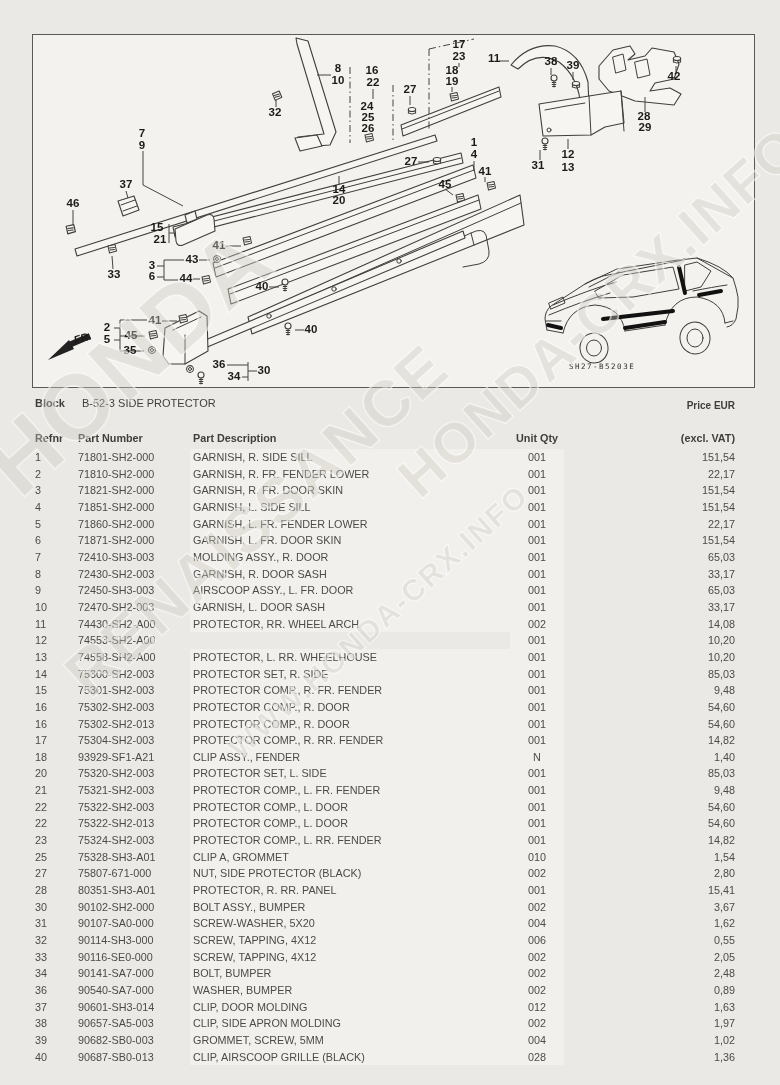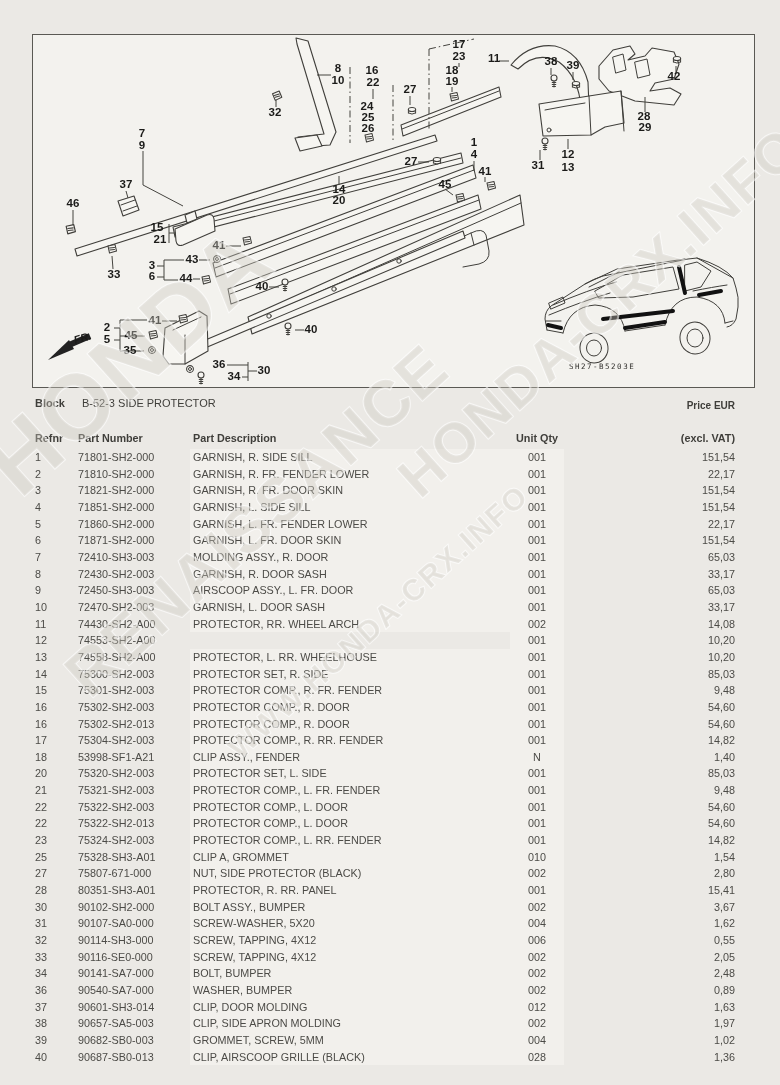--- a/index.html
+++ b/index.html
@@ -382,21 +382,21 @@
       </div>
       <div class="prow grid">
         <span class="c-ref">17</span>
         <span class="c-part">75304-SH2-003</span>
         <span class="c-desc">PROTECTOR COMP., R. RR. FENDER</span>
         <span class="c-qty">001</span>
         <span class="c-price">14,82</span>
       </div>
       <div class="prow grid">
         <span class="c-ref">18</span>
-        <span class="c-part">53998-SF1-A21</span>
+        <span class="c-part">93929-SF1-A21</span>
         <span class="c-desc">CLIP ASSY., FENDER</span>
         <span class="c-qty">N</span>
         <span class="c-price">1,40</span>
       </div>
       <div class="prow grid">
         <span class="c-ref">20</span>
         <span class="c-part">75320-SH2-003</span>
         <span class="c-desc">PROTECTOR SET, L. SIDE</span>
         <span class="c-qty">001</span>
         <span class="c-price">85,03</span>

